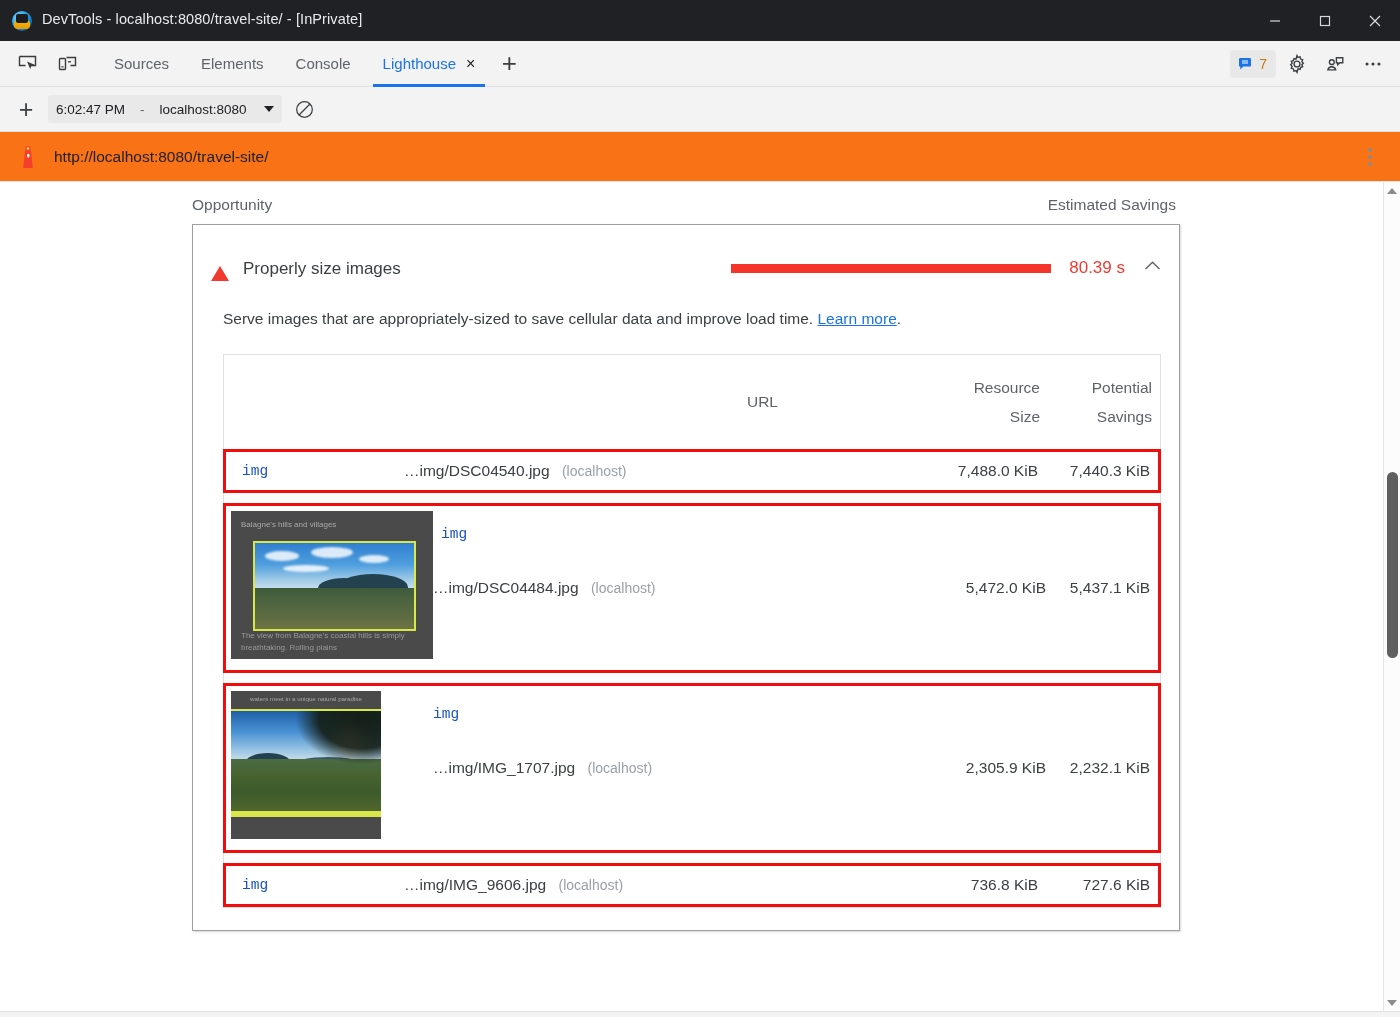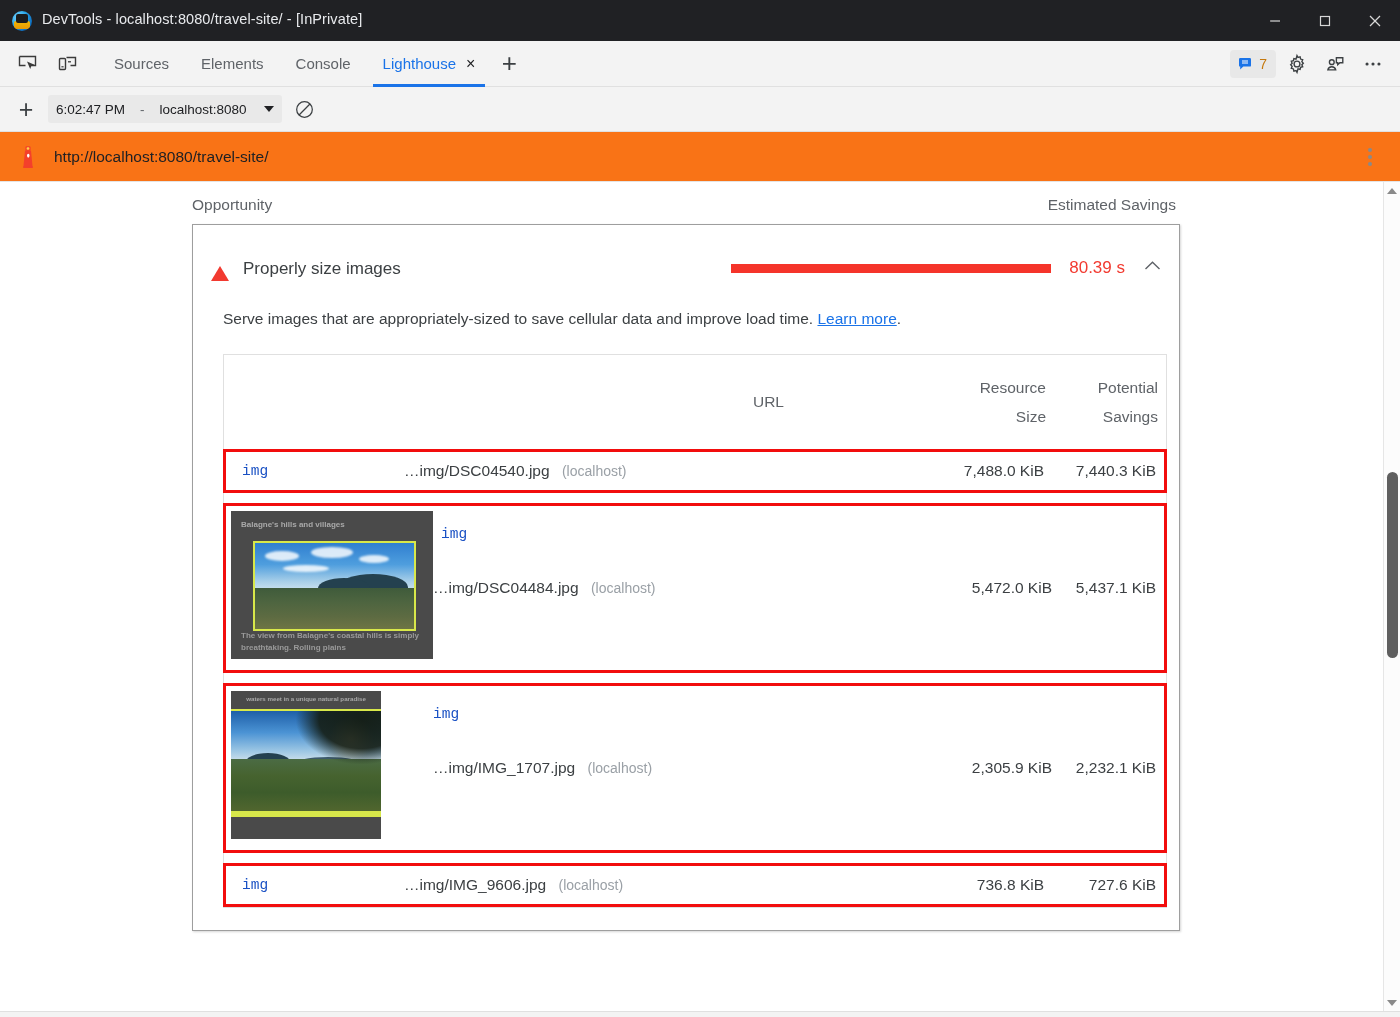--- a/index.html
+++ b/index.html
@@ -182,21 +182,21 @@
   .bar-track { width: 320px; height: 9px; background: transparent; margin-top: 9px; }
   .bar-fill { height: 9px; background: #f5342a; }
   .metric-val {
     color: #f23a30; font-size: 17px; width: 60px; text-align: right;
     line-height: 1.55;
   }
   .chev {
     color: #5f6368; width: 26px; text-align: center; font-size: 15px; padding-top: 2px;
   }
 
-  .audit-body { padding: 0 12px 22px 18px; }
+  .audit-body { padding: 0 18px 22px 18px; }
   .audit-desc { font-size: 15.5px; color: #3c4043; padding: 4px 0 24px 12px; line-height: 1.5; }
   .audit-desc a { color: #1a73e8; }
 
   .tbl {
     border: 1px solid #e0e0e0;
     margin-left: 12px;
     background: #fff;
   }
   .tbl-head {
     display: flex; align-items: center;
@@ -240,21 +240,21 @@
   }
 
   
   .thumb-box {
     width: 207px; flex: 0 0 207px;
     display: flex; align-items: flex-start;
     padding: 5px 0 0 5px;
   }
   .thumb {
     width: 203px; height: 148px; background: #4a4a4a;
-    position: relative; overflow: hidden; font-weight: bold;
+    position: relative; overflow: hidden;
   }
   .thumb.narrow { width: 150px; }
   .thumb .cap-top {
     position: absolute; left: 0; right: 0; top: 0;
     color: #a9a9a9; font-size: 8px; padding: 8px 10px 0 10px;
     line-height: 1.4; white-space: nowrap; overflow: hidden;
   }
   .thumb.narrow .cap-top { font-size: 6.2px; padding: 4px 6px 0 6px; text-align: center; }
   .thumb .cap-bot {
     position: absolute; left: 0; right: 0; bottom: 0;

